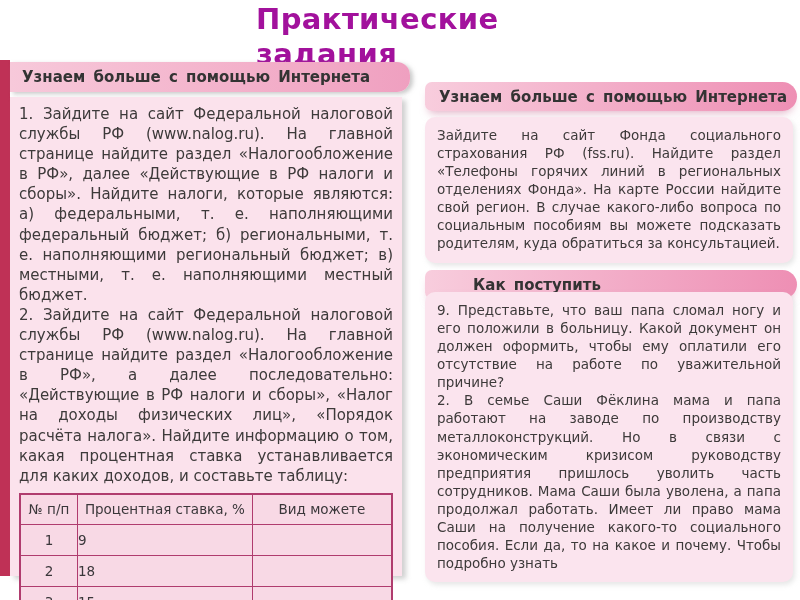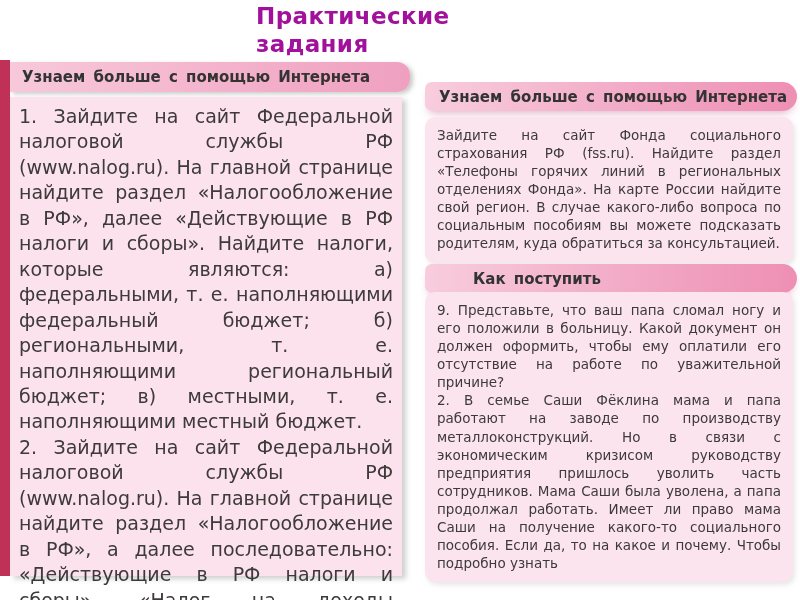--- a/index.html
+++ b/index.html
@@ -5,21 +5,21 @@
   html,body{margin:0;padding:0;}
   body{
     width:800px;height:600px;position:relative;overflow:hidden;
     background:#ffffff;
     font-family:"DejaVu Sans","Liberation Sans",sans-serif;
     color:#3d3a3a;
   }
   
   .page-title{
     position:absolute;left:256px;top:2px;width:270px;
-    margin:0;font-size:23px;font-weight:bold;line-height:1.22;
+    margin:0;font-size:29px;font-weight:bold;line-height:1.22;
     color:#a2119c;letter-spacing:.4px;
   }
   
   .left-card{position:absolute;left:0;top:60px;width:412px;height:516px;}
   .left-strip{
     position:absolute;left:0;top:0;width:10px;height:100%;
     background:#bf3156;
   }
   .left-header{
     position:absolute;left:10px;top:2px;right:2px;height:30px;
@@ -28,21 +28,21 @@
     display:flex;align-items:center;padding-left:12px;
     box-shadow:3px 2px 4px rgba(150,150,150,.5);
     font-size:15px;font-weight:bold;color:#333;word-spacing:3px;
   }
   .left-body{
     position:absolute;left:10px;top:37px;right:10px;bottom:0;
     background:#fbe2ec;
     box-shadow:4px 3px 5px rgba(150,150,150,.45);
     padding:7px 9px 8px 9px;box-sizing:border-box;
   }
-  .task-text{margin:0;font-size:19px;line-height:1.34;text-align:justify;}
+  .task-text{margin:0;font-size:15px;line-height:1.34;text-align:justify;}
   
   .rate-table{
     width:100%;margin-top:7px;border-collapse:collapse;
     border:2.5px solid #b03c6e;background:#f8d9e5;
   }
   .rate-table th,.rate-table td{
     border:1.6px solid #b03c6e;font-size:13.5px;font-weight:normal;
     color:#3a373a;padding:0;
   }
   .rate-table th{height:29px;}
@@ -62,21 +62,21 @@
   .body-box{
     position:absolute;left:425px;width:368px;box-sizing:border-box;
     background:#fbe4ee;border-radius:10px;
     padding:9px 12px 10px 12px;
     box-shadow:2px 3px 5px rgba(185,185,185,.35);
     font-size:13.5px;line-height:1.34;text-align:justify;
   }
   .body-box p{margin:0;}
   .rh1{top:82px;}
   .rb1{top:117px;}
-  .rh2{top:264px;padding-left:48px;}
+  .rh2{top:270px;padding-left:48px;}
   .rb2{top:292px;}
 </style>
 </head>
 <body>
 
 <h1 class="page-title">Практические задания</h1>
 
 <section class="left-card">
   <div class="left-strip"></div>
   <div class="left-header">

